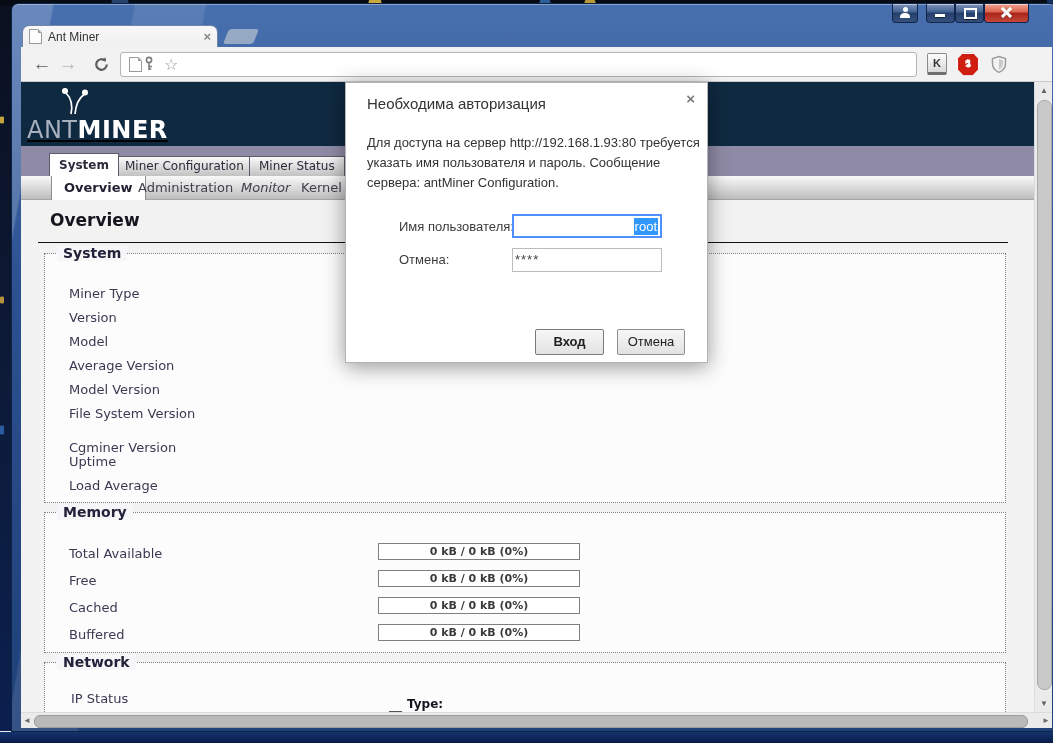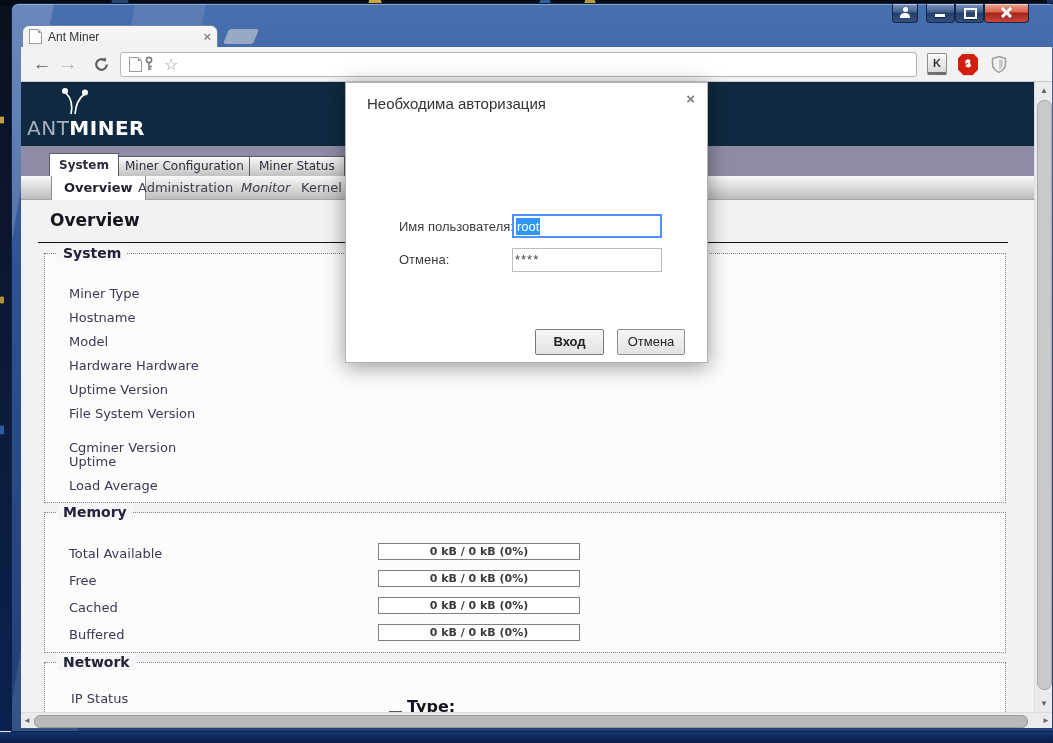--- a/index.html
+++ b/index.html
@@ -81,21 +81,21 @@
     clip-path:polygon(30% 0,70% 0,100% 30%,100% 70%,70% 100%,30% 100%,0 70%,0 30%);
     border-radius:3px;display:flex;align-items:center;justify-content:center;}
   .menu{width:18px;height:14px;display:flex;flex-direction:column;justify-content:space-between;}
   .menu i{height:3px;background:#616161;border-radius:1px;}
 
   
   .viewwrap{position:absolute;left:0;top:35px;width:1031px;height:630px;}
   .pageview{position:absolute;left:0;top:0;width:1013px;height:630px;overflow:hidden;background:#f2f2f2;
     font-family:"DejaVu Sans",sans-serif;}
   .site-header{position:absolute;left:0;top:0;width:1013px;height:64px;background:#0f2940;}
-  .logo{position:absolute;left:6px;top:34px;font-size:20px;letter-spacing:.5px;}
+  .logo{position:absolute;left:6px;top:34px;font-size:24px;letter-spacing:.5px;text-decoration:underline;}
   .logo .ant{color:#a9b0bd;} .logo .miner{color:#ffffff;font-weight:bold;}
   .antennae{position:absolute;left:38px;top:3px;}
   .band{position:absolute;left:0;top:64px;width:1013px;height:30px;background:#8f8ba6;}
   .ptab{position:absolute;bottom:0;height:19px;line-height:19px;font-size:12px;color:#2c2c3c;
     padding:0 9px;border:1px solid #5f5b68;border-bottom:none;
     background:linear-gradient(180deg,#fafafa,#c2c2c2);white-space:nowrap;}
   .ptab.active{height:22px;line-height:22px;background:#fff;font-weight:bold;z-index:2;}
   .subbar{position:absolute;left:0;top:94px;width:1013px;height:24px;
     background:linear-gradient(180deg,#f9f9f9,#bdbdbd);border-bottom:1px solid #a5a5a5;box-sizing:border-box;}
   .stab{position:absolute;top:0;height:24px;line-height:24px;font-size:13px;color:#3f3f4a;white-space:nowrap;}
@@ -108,21 +108,21 @@
   .fset .legend{position:absolute;left:12px;top:-9px;background:#f6f5f7;padding:0 6px;
     font-size:14px;font-weight:bold;color:#22223a;}
   .fs-system{left:23px;top:53px;width:962px;height:250px;}
   .fs-memory{left:23px;top:312px;width:962px;height:141px;}
   .fs-network{left:23px;top:462px;width:962px;height:160px;}
   .sysitem{position:absolute;left:24px;font-size:13px;color:#3d3852;}
   .mrow-label{position:absolute;left:24px;font-size:13px;color:#3d3852;}
   .mbar{position:absolute;left:333px;width:200px;height:15px;border:1px solid #7f7f7f;background:#fff;
     font-size:11px;font-weight:bold;color:#3a3a3a;text-align:center;line-height:15px;}
   .ipstatus{position:absolute;left:26px;top:28px;font-size:13px;color:#3d3852;}
-  .typelabel{position:absolute;left:362px;top:34px;font-size:16px;font-weight:bold;color:#15151f;}
+  .typelabel{position:absolute;left:362px;top:34px;font-size:12px;font-weight:bold;color:#15151f;}
   .radio{position:absolute;left:344px;top:48px;width:11px;height:11px;border:1px solid #555;
     background:#f2f2f2;box-shadow:inset 1px 1px 1px #bbb;}
   .radio::after{content:"";position:absolute;left:3px;top:3px;width:4px;height:4px;background:#222;}
 
   
   .vscroll{position:absolute;left:1013px;top:0;width:18px;height:630px;background:#ebebeb;border-left:1px solid #dcdcdc;box-sizing:border-box;}
   .vthumb{position:absolute;left:2px;top:18px;width:13px;height:588px;background:#c9c9c9;border:1px solid #a9a9a9;border-radius:7px;}
   .sarrow{position:absolute;width:18px;height:17px;color:#606060;font-size:8px;text-align:center;line-height:17px;}
   .hscroll{position:absolute;left:0;top:665px;width:1031px;height:16px;background:#ebebeb;border-top:1px solid #dcdcdc;box-sizing:border-box;}
   .hthumb{position:absolute;left:13px;top:2px;width:992px;height:11px;background:#b9b9b9;border:1px solid #9a9a9a;border-radius:6px;}
@@ -130,21 +130,21 @@
 
   
   .dialog{position:absolute;left:345px;top:82px;width:363px;height:281px;background:#fff;
     border:1px solid #b3b3b3;box-sizing:border-box;box-shadow:0 4px 20px rgba(0,0,0,.4);z-index:60;}
   .dtitle{position:absolute;left:21px;top:12px;font-size:15px;color:#333;}
   .dclose{position:absolute;right:12px;top:7px;font-size:15px;font-weight:bold;color:#7a7a7a;}
   .dbody{position:absolute;left:21px;top:50px;width:334px;font-size:13px;line-height:20px;color:#333;}
   .dlabel{position:absolute;left:53px;font-size:13px;color:#3c3c3c;}
   .dinput{position:absolute;left:166px;width:150px;height:24px;box-sizing:border-box;
     font-size:13px;color:#333;padding:3px 2px;}
-  .dinput.user{border:2px solid #4d90fe;top:131px;}
+  .dinput.user{border:2px solid #4d90fe;top:131px;text-align:right;}
   .dinput.user .sel{background:#3097fd;color:#fff;padding:1px 1px;}
   .dinput.pass{border:1px solid #bcbcbc;top:165px;letter-spacing:1px;color:#444;}
   .dbtn{position:absolute;top:233px;height:26px;box-sizing:border-box;border:1px solid #8e8e8e;border-radius:2px;
     background:linear-gradient(180deg,#f7f7f7,#e2e2e2);font-size:13px;color:#222;text-align:center;line-height:24px;
     font-family:"Liberation Sans",sans-serif;margin-top:13px;}
   .dbtn.login{left:189px;width:69px;font-weight:bold;border-color:#7a7a7a;}
   .dbtn.cancel{left:271px;width:68px;}
 </style>
 </head>
 <body>
@@ -251,24 +251,24 @@
             <span class="stab" style="left:280px;">Kernel Log</span>
           </div>
 
           <div class="content">
             <div class="pgtitle">Overview</div>
             <div class="rule"></div>
 
             <div class="fset fs-system">
               <span class="legend">System</span>
               <div class="sysitem" style="top:32px;">Miner Type</div>
-              <div class="sysitem" style="top:56px;">Hostname</div>
+              <div class="sysitem" style="top:56px;">Version</div>
               <div class="sysitem" style="top:80px;">Model</div>
-              <div class="sysitem" style="top:104px;">Hardware Hardware</div>
-              <div class="sysitem" style="top:128px;">Uptime Version</div>
+              <div class="sysitem" style="top:104px;">Average Version</div>
+              <div class="sysitem" style="top:128px;">Model Version</div>
               <div class="sysitem" style="top:152px;">File System Version</div>
               <div class="sysitem" style="top:176px;margin-top:10px;">Cgminer Version</div>
               <div class="sysitem" style="top:200px;">Uptime</div>
               <div class="sysitem" style="top:224px;">Load Average</div>
             </div>
 
             <div class="fset fs-memory">
               <span class="legend">Memory</span>
               <div class="mrow-label" style="top:33px;">Total Available</div>
               <div class="mbar" style="top:30px;">0 kB / 0 kB (0%)</div>
@@ -300,20 +300,21 @@
         <span class="harrow" style="left:0;">◄</span>
         <div class="hthumb"></div>
         <span class="harrow" style="right:0;">►</span>
       </div>
     </div>
   </div>
 
   <div class="dialog">
     <div class="dtitle">Необходима авторизация</div>
     <div class="dclose">×</div>
+    <div class="dbody">Для доступа на сервер http://192.168.1.93:80 требуется указать имя пользователя и пароль. Сообщение сервера: antMiner Configuration.</div>
     <div class="dlabel" style="top:136px;">Имя пользователя:</div>
     <div class="dinput user"><span class="sel">root</span></div>
     <div class="dlabel" style="top:169px;">Отмена:</div>
     <div class="dinput pass">****</div>
     <div class="dbtn login">Вход</div>
     <div class="dbtn cancel">Отмена</div>
   </div>
 </div>
 
 </body></html>

